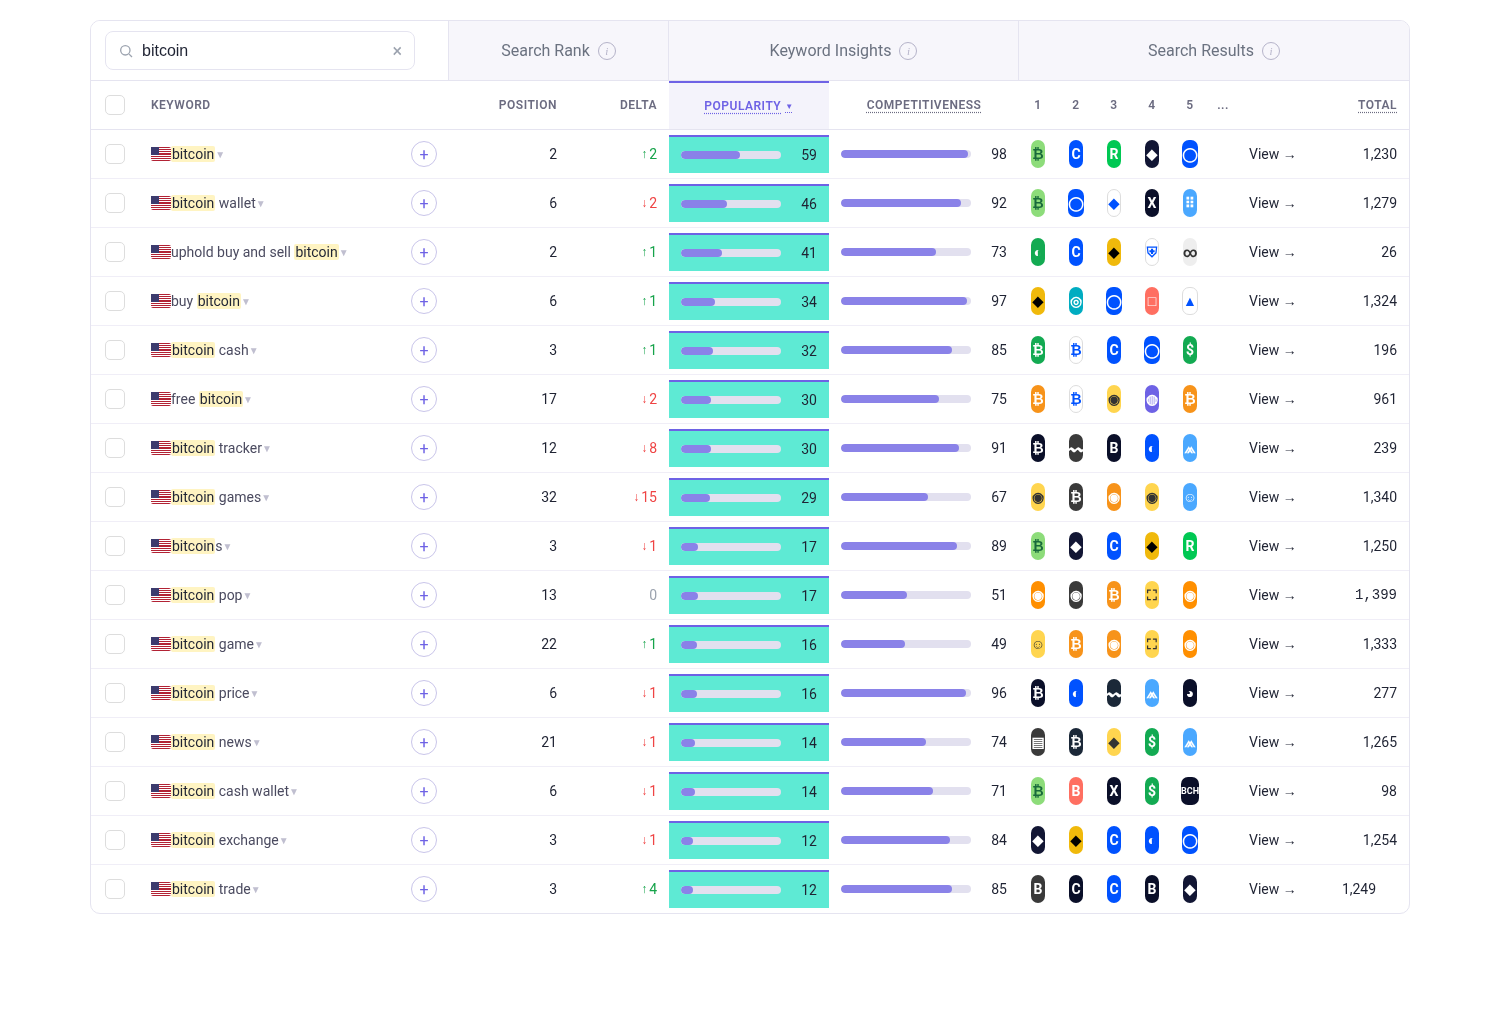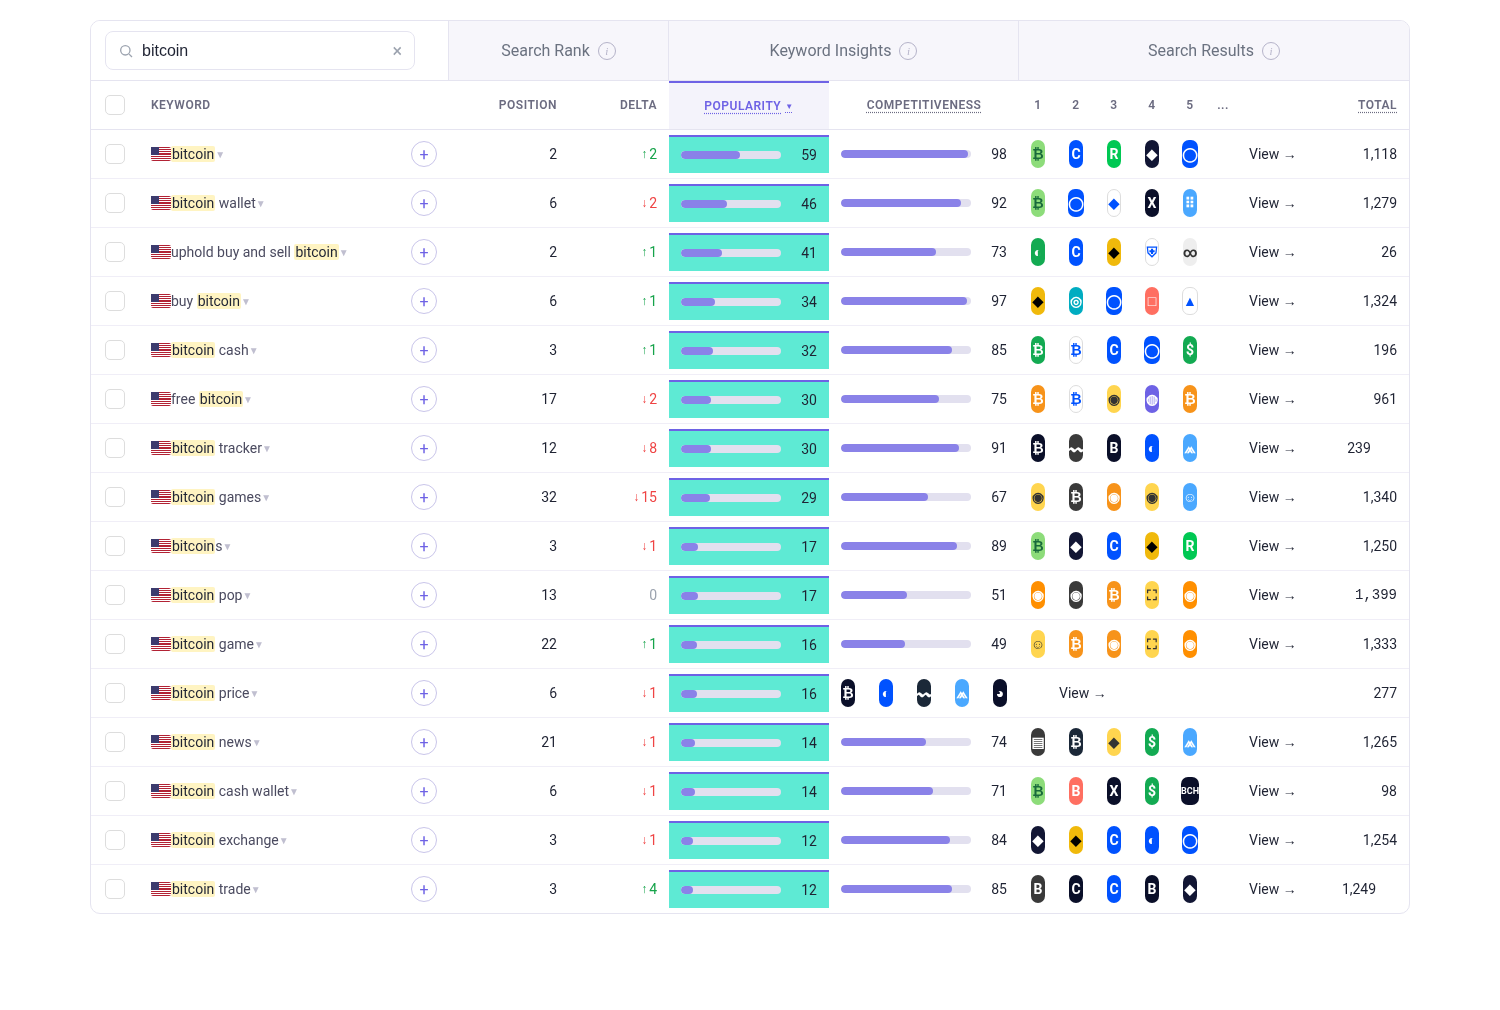--- a/index.html
+++ b/index.html
@@ -183,21 +183,21 @@
           <div class="app-icon c4" style="font-size:14px">◆</div>
         </div>
         <div class="cell col-app">
           <div class="app-icon c2" style="font-size:14px">◯</div>
         </div>
     <div class="cell col-more"></div>
     <div class="cell col-view">
           <span class="view-link">View →</span>
         </div>
     <div class="cell col-total" style="justify-content:flex-end;">
-          <span class="total-val">1,118</span>
+          <span class="total-val">1,230</span>
         </div>
   </div>
       <div class="row">
     <div class="cell col-check">
           <div class="checkbox"></div>
         </div>
     <div class="cell col-keyword">
       <span class="flag"></span>
       <span class="kw-text"><span class="hl">bitcoin</span> wallet</span>
       <span class="kw-caret">▼</span>
@@ -488,21 +488,21 @@
         <div class="cell col-app">
           <div class="app-icon c2" style="font-size:14px">◐</div>
         </div>
         <div class="cell col-app">
           <div class="app-icon c18" style="font-size:14px">⩕</div>
         </div>
     <div class="cell col-more"></div>
     <div class="cell col-view">
           <span class="view-link">View →</span>
         </div>
-    <div class="cell col-total" style="justify-content:center;">
+    <div class="cell col-total" style="justify-content:flex-end;">
           <span class="total-val">239</span>
         </div>
   </div>
       <div class="row">
     <div class="cell col-check">
           <div class="checkbox"></div>
         </div>
     <div class="cell col-keyword">
       <span class="flag"></span>
       <span class="kw-text"><span class="hl">bitcoin</span> games</span>
@@ -716,20 +716,28 @@
     <div class="cell col-position" style="justify-content:flex-end;">6</div>
     <div class="cell col-delta delta-down" style="justify-content:flex-end;"><span class="arrow">↓</span>1</div>
     <div class="cell col-pop">
       <div class="bar-wrap">
             <div class="bar">
               <div class="bar-fill" style="width:16%"></div>
             </div>
             <span class="bar-val">16</span>
           </div>
     </div>
+    <div class="cell col-comp">
+      <div class="bar-wrap">
+            <div class="bar">
+              <div class="bar-fill" style="width:96%"></div>
+            </div>
+            <span class="bar-val">96</span>
+          </div>
+    </div>
     <div class="cell col-app">
           <div class="app-icon c1" style="font-size:14px">₿</div>
         </div>
         <div class="cell col-app">
           <div class="app-icon c2" style="font-size:14px">◐</div>
         </div>
         <div class="cell col-app">
           <div class="app-icon c15" style="font-size:14px">〰</div>
         </div>
         <div class="cell col-app">

